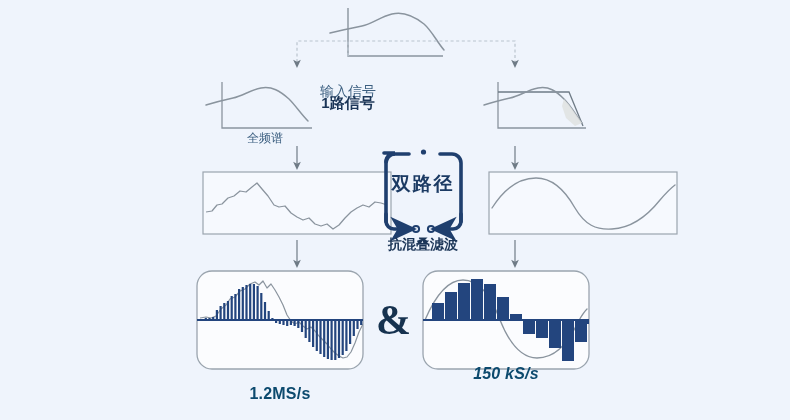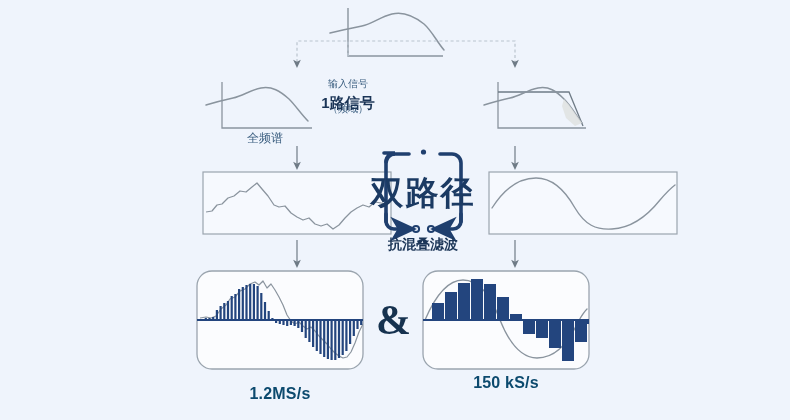--- a/index.html
+++ b/index.html
@@ -8,25 +8,25 @@
     background:#eff4fc;
     font-family:"Liberation Sans","DejaVu Sans",sans-serif;
     position:relative;
     overflow:hidden;
     color:#1d3b5c;
   }
   #stage { position:absolute; inset:0; }
   svg.layer { position:absolute; left:0; top:0; width:790px; height:420px; overflow:visible; }
 
   .lbl { position:absolute; text-align:center; color:#2b4a6b; line-height:1.25; white-space:pre-line; }
-  .lbl-sm { font-size:10px; color:#3c5f80; }
+  .lbl-sm { font-size:14px; color:#3c5f80; }
   .lbl-md { font-size:15px; font-weight:700; color:#1b3557; }
   .lbl-rate { font-size:16px; font-weight:700; color:#0c4a6e; letter-spacing:.2px; }
   .badge-word {
-    position:absolute; font-size:33px; font-weight:700; color:#1b3a63;
+    position:absolute; font-size:19px; font-weight:700; color:#1b3a63;
     letter-spacing:2px; text-align:center; white-space:nowrap;
   }
   .amp {
     position:absolute; font-size:42px; font-weight:700; color:#16324f;
     font-family:"Liberation Serif","DejaVu Serif",serif; line-height:1;
   }
 </style>
 </head>
 <body>
 
@@ -195,31 +195,30 @@
           <rect x="562" y="320" width="12" height="41"></rect>
           <rect x="575" y="320" width="12" height="22"></rect>
           <rect x="585" y="320" width="6" height="4"></rect>
         </g>
       </g>
     </g>
   </svg>
 
   <div class="lbl lbl-sm" style="left:348px; top:65px; width:120px; margin-left:-60px;">
     <div>输入信号</div>
-    <div>（频域）</div>
   </div>
 
   <div class="lbl lbl-md" style="left:348px; top:94px; width:140px; margin-left:-70px;">1路信号</div>
 
   <div class="lbl lbl-sm" style="left:265px; top:131px; width:120px; margin-left:-60px; font-size:12px;">全频谱</div>
 
 
   <div class="badge-word" style="left:423px; top:171px; width:160px; margin-left:-80px;">双路径</div>
 
   <div class="lbl lbl-md" style="left:423px; top:236px; width:160px; margin-left:-80px; font-size:14px;">抗混叠滤波</div>
 
   <div class="amp" style="left:376px; top:299px;">&amp;</div>
 
   <div class="lbl lbl-rate" style="left:280px; top:384px; width:180px; margin-left:-90px;">1.2MS/s</div>
 
-  <div class="lbl lbl-rate" style="left:506px; top:373px; width:180px; margin-left:-90px;">150 kS/s</div>
+  <div class="lbl lbl-rate" style="left:506px; top:364px; width:180px; margin-left:-90px;font-style:italic;">150 kS/s</div>
 
 </div>
 
 </body></html>

